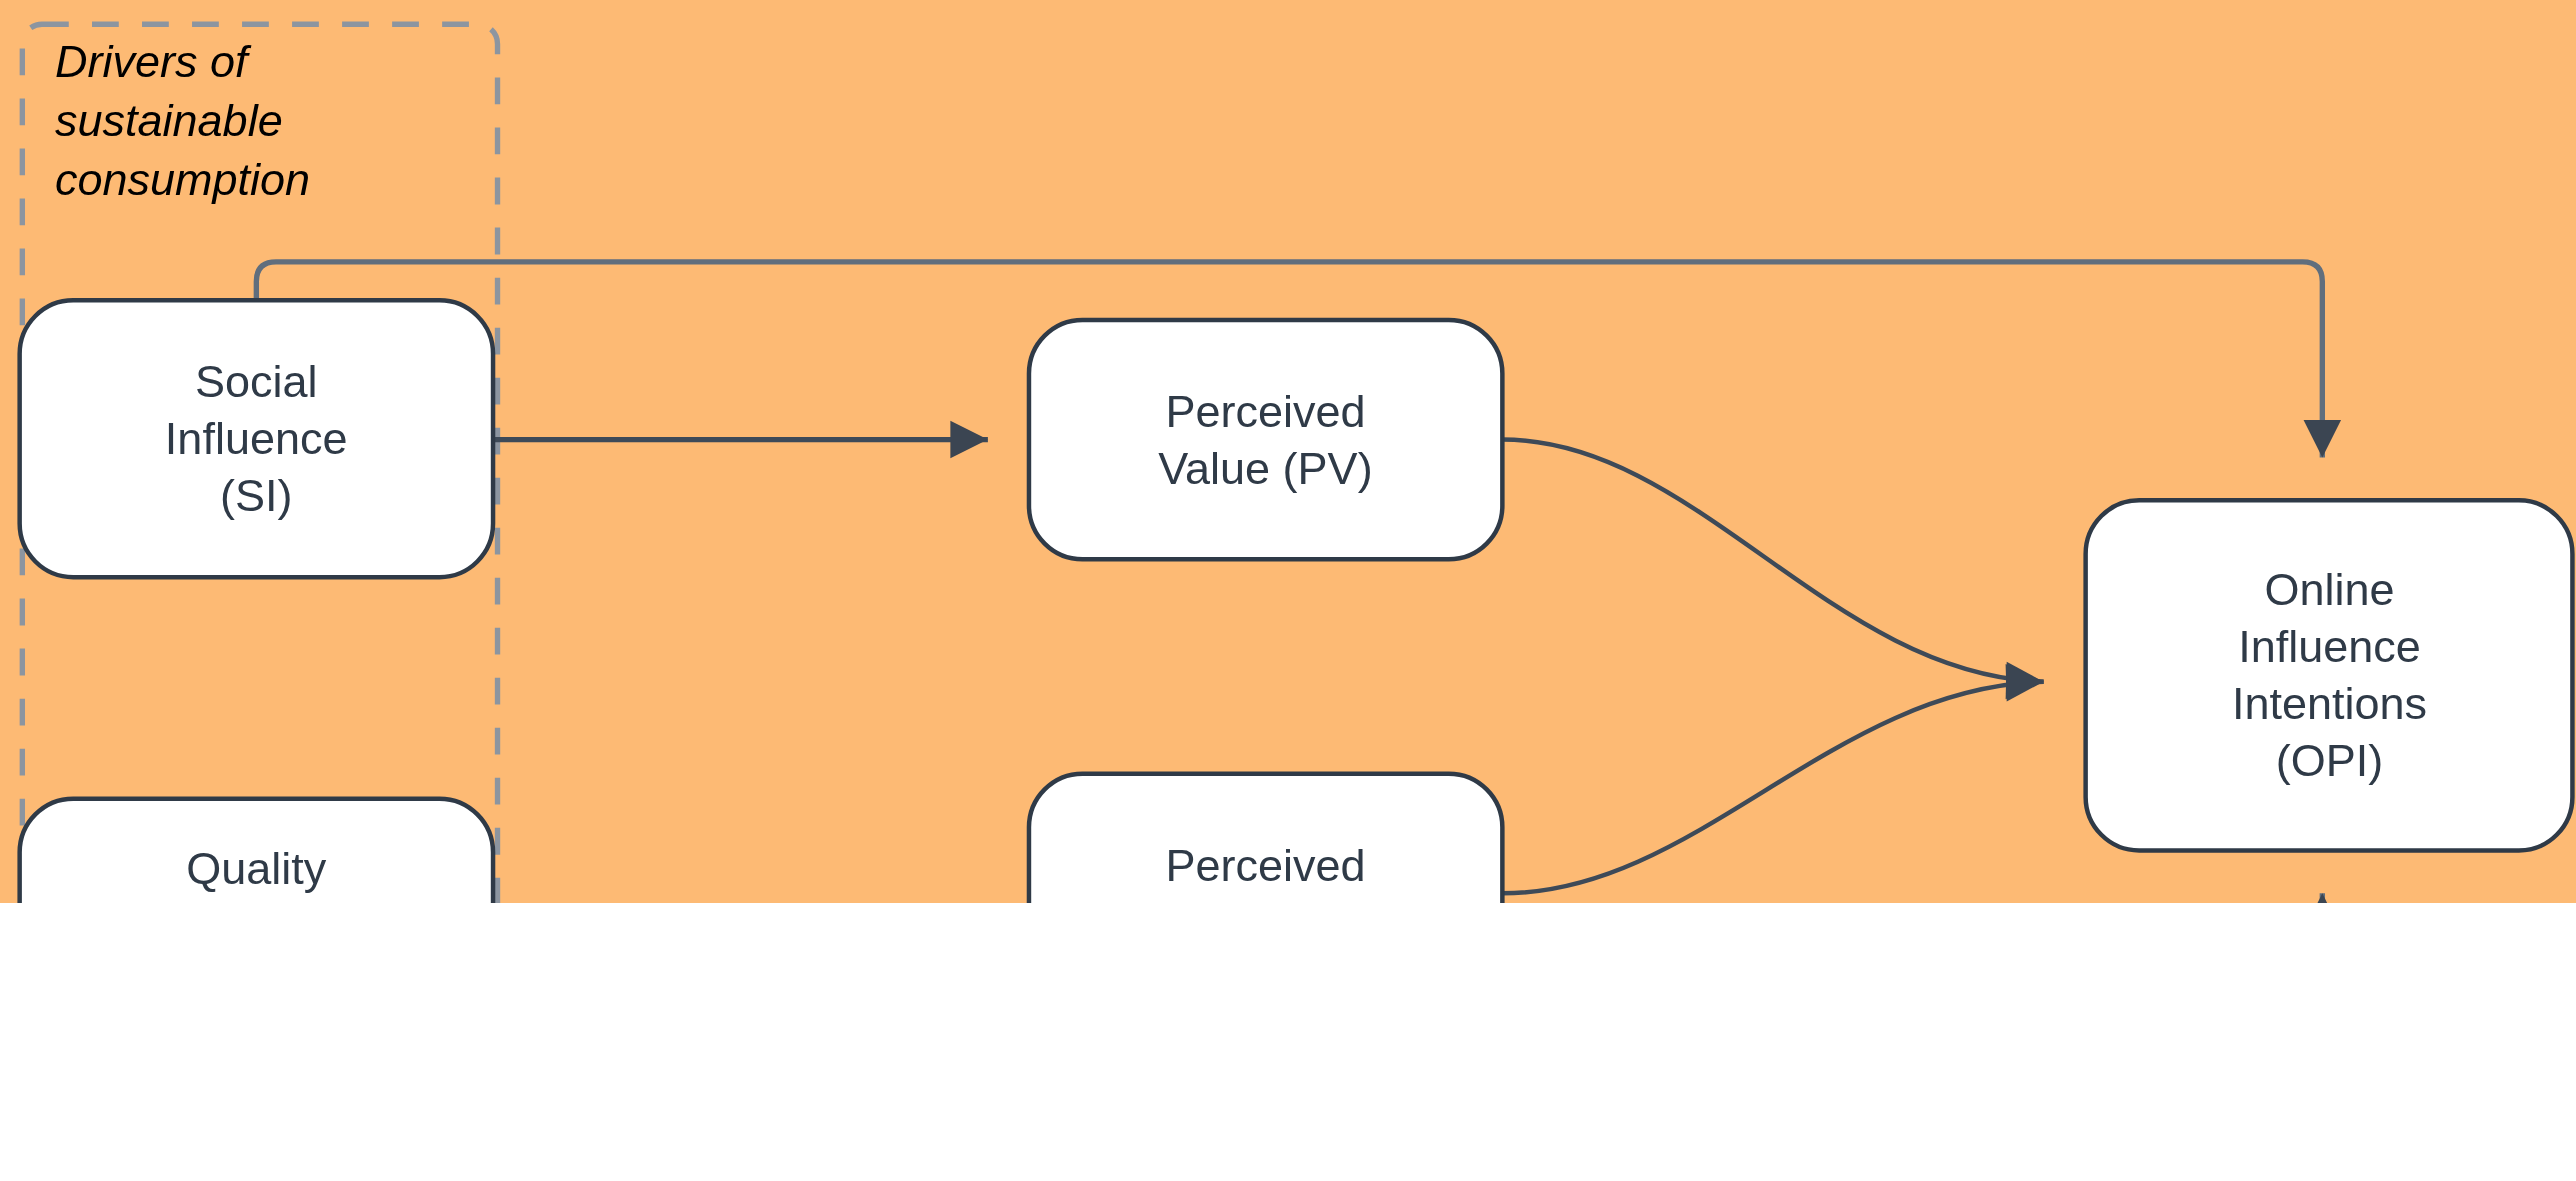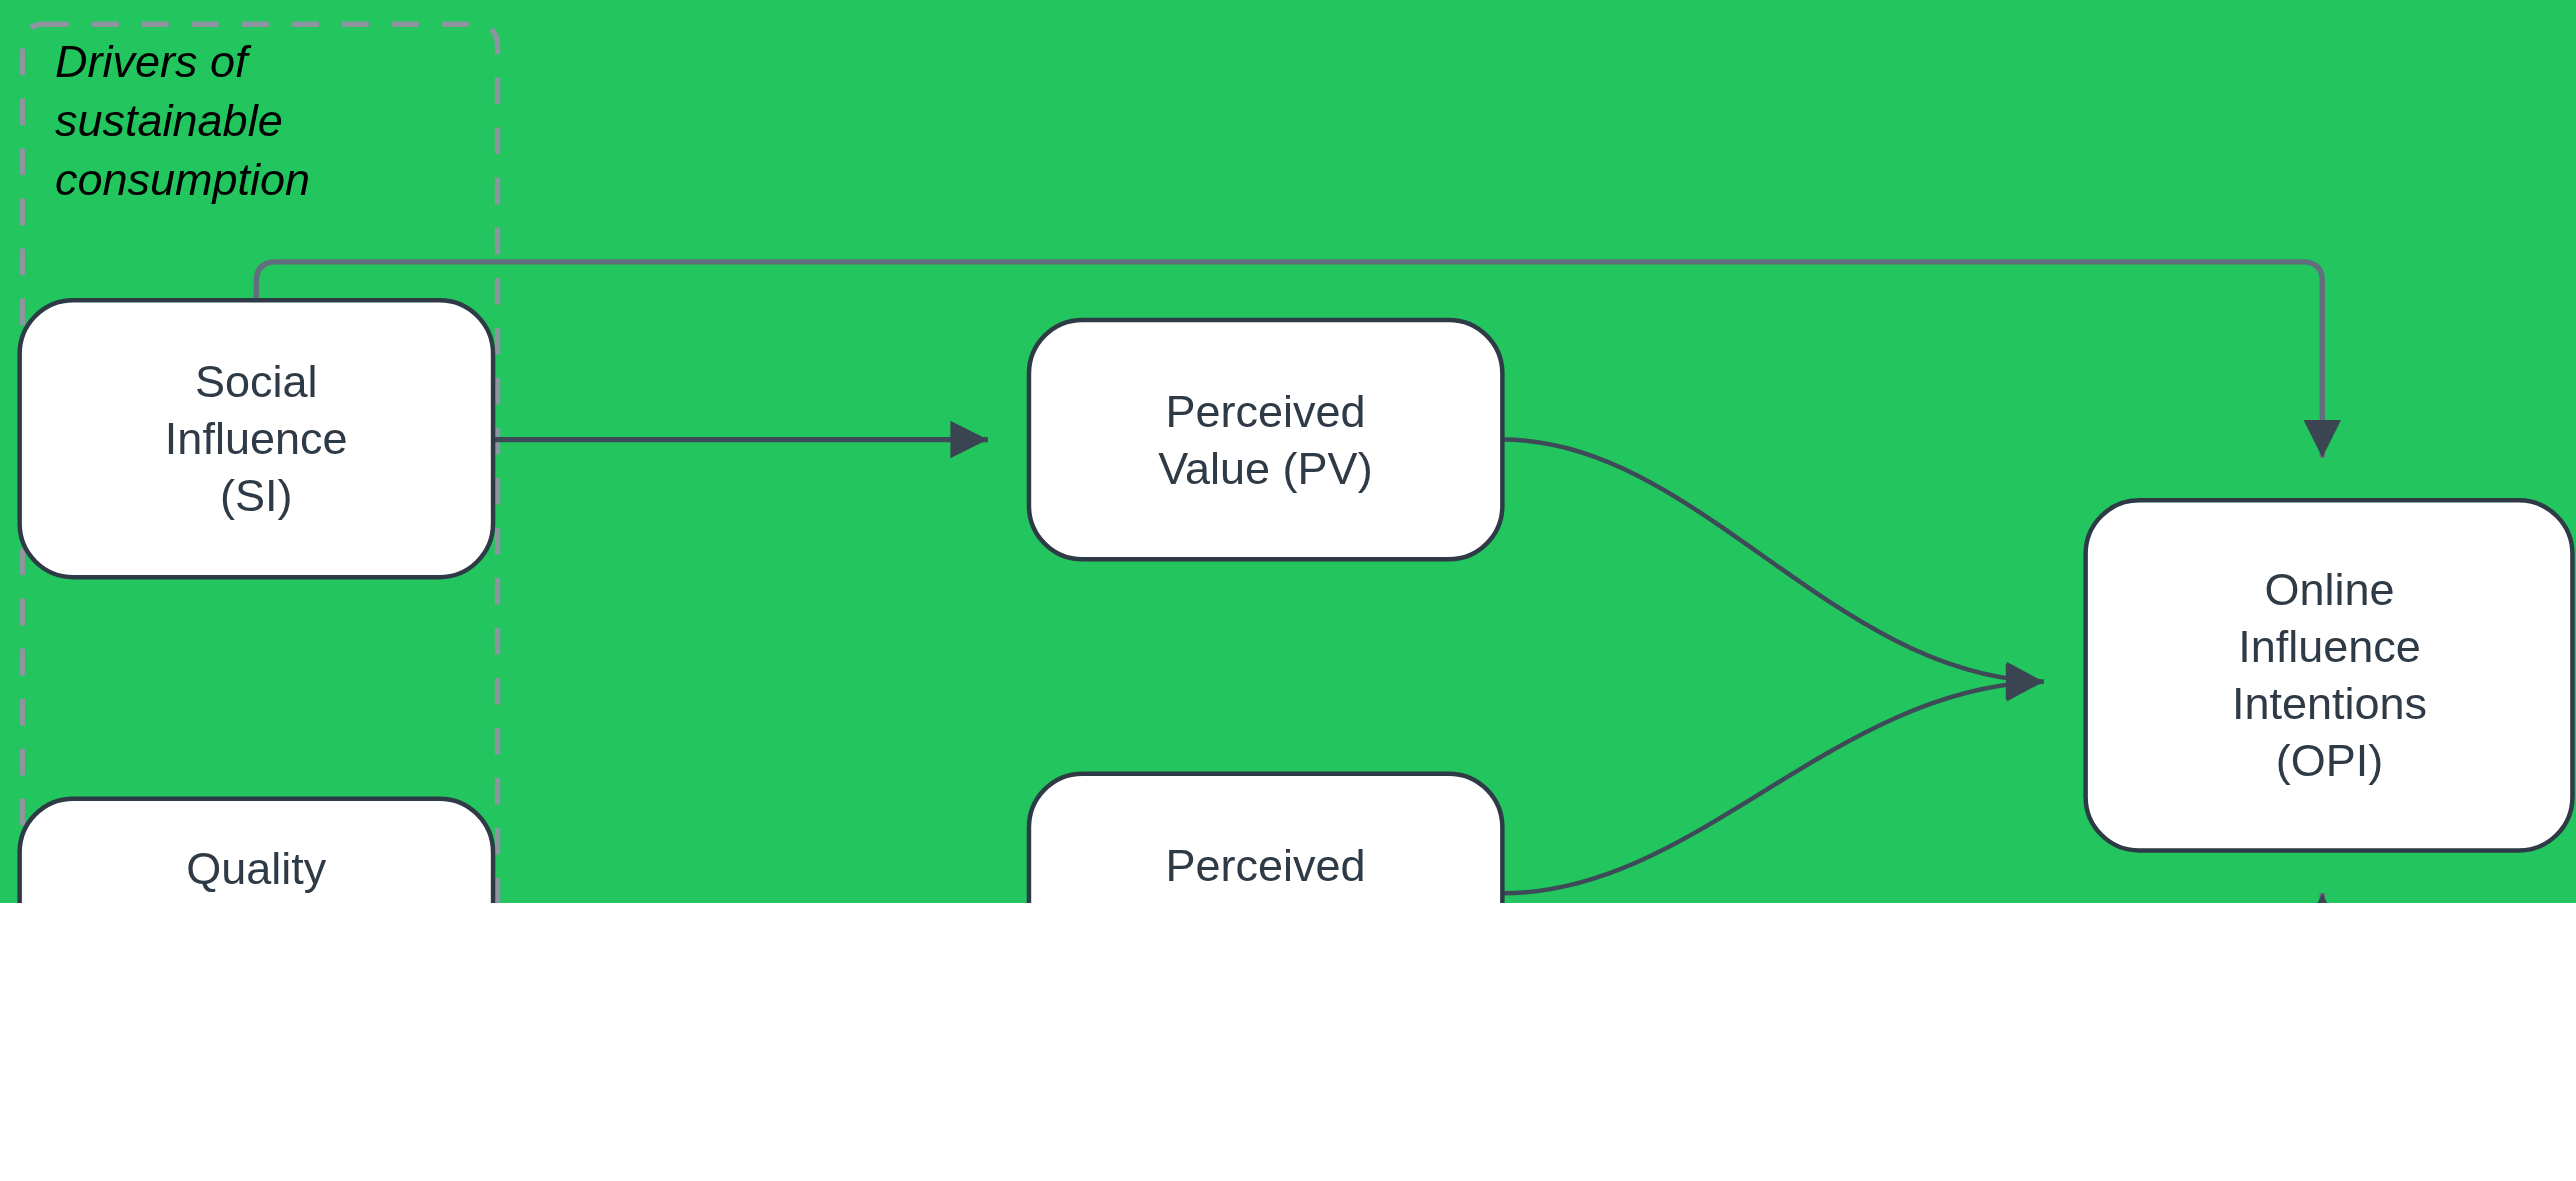--- a/index.html
+++ b/index.html
@@ -4,21 +4,21 @@
 <style>
   html, body {
     margin: 0;
     padding: 0;
     background: #ffffff;
   }
   #canvas {
     position: relative;
     width: 2576px;
     height: 903px;
-    background: #22c55e;
+    background: #fdba74;
     overflow: hidden;
     font-family: "Liberation Sans", sans-serif;
   }
   #diagram-svg {
     position: absolute;
     left: 0;
     top: 0;
     width: 2576px;
     height: 1182px;
   }

